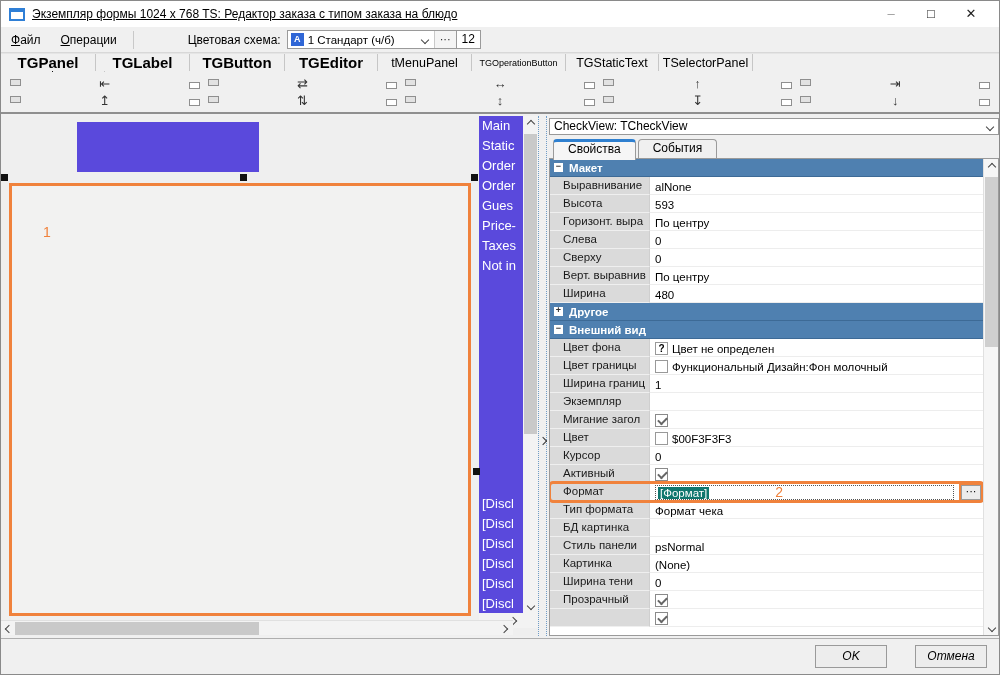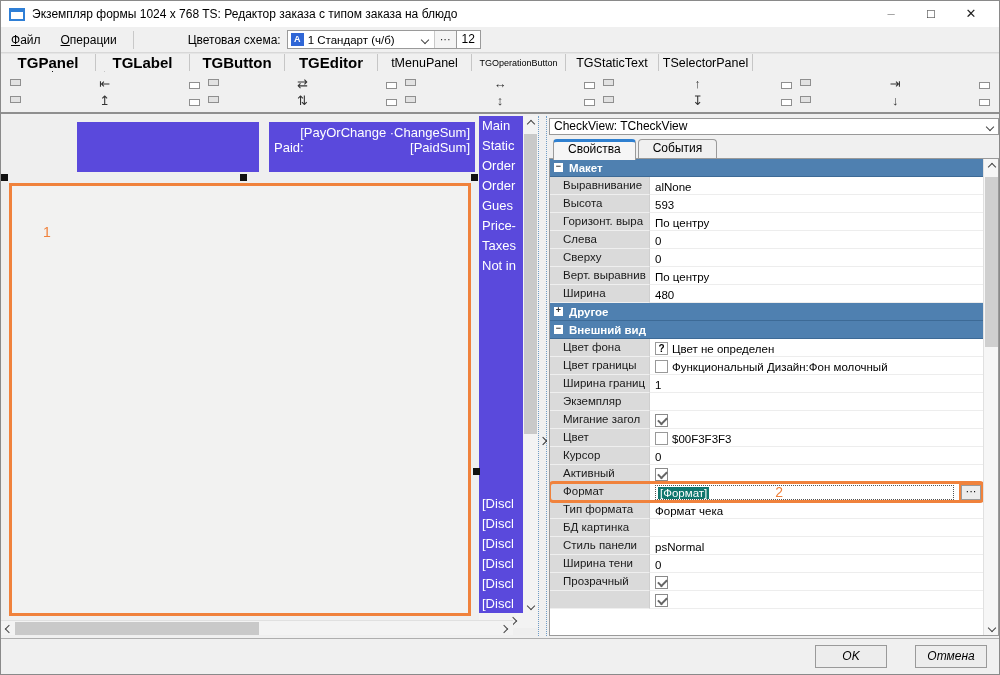--- a/index.html
+++ b/index.html
@@ -2,21 +2,21 @@
 <html><head>
 <meta charset="utf-8">
 <style>
   * { margin:0; padding:0; box-sizing:border-box; }
   html,body { width:1000px; height:675px; font-family:"Liberation Sans", sans-serif; background:#f0f0f0; }
   .window { position:relative; width:1000px; height:675px; border:1px solid #8a8a8a; background:#f0f0f0; overflow:hidden; }
 
   
   .titlebar { position:absolute; left:0; top:0; width:100%; height:26px; background:#ffffff; display:flex; align-items:center; padding:0 8px; }
   .app-icon { width:16px; height:13px; border:2px solid #2f7fd6; border-top-width:4px; background:#fff; margin-right:7px; flex:none; }
-  .titletext { font-size:12px; color:#000; white-space:nowrap; }
+  .titletext { font-size:12px; color:#000; white-space:nowrap;text-decoration:underline; }
   .winbtns { margin-left:auto; display:flex; align-items:center; gap:0; }
   .wb { width:40px; height:24px; text-align:center; line-height:24px; font-size:13px; color:#222; }
   .wb.min { color:#9a9a9a; }
 
   
   .menubar { position:absolute; left:0; top:26px; width:100%; height:26px; background:#f0f0f0; border-bottom:1px solid #d8d8d8; display:flex; align-items:center; font-size:12px; }
   .menu-item { padding:0 10px; height:22px; line-height:22px; }
   .menu-item u { text-decoration:underline; }
   .msep { width:1px; height:18px; background:#c9c9c9; margin:0 6px; }
   .mlabel { margin:0 6px 0 4px;padding-left:44px; }
@@ -173,27 +173,20 @@
           <span>↧</span>
         </span>
         <span class="aibtn">
           <span>↓</span>
         </span>
       </span>
   </div>
 
   <div class="canvas">
     <div class="prect prect1"></div>
-    <div class="prect prect2">
-      <div class="p2l1">[PayOrChange ·ChangeSum]</div>
-      <div class="p2l2">
-        <span>Paid:</span>
-        <span>[PaidSum]</span>
-      </div>
-    </div>
     <div class="prect pcol">
       <div id="col-top-items">
           <div>Main</div>
           <div>Static</div>
           <div>Order</div>
           <div>Order</div>
           <div>Gues</div>
           <div>Price-</div>
           <div>Taxes</div>
           <div>Not in</div>
@@ -357,20 +350,24 @@
           </div>
           <div class="prow">
             <div class="lbl">БД картинка</div>
             <div class="val"></div>
           </div>
           <div class="prow">
             <div class="lbl">Стиль панели</div>
             <div class="val">psNormal</div>
           </div>
           <div class="prow">
+            <div class="lbl">Картинка</div>
+            <div class="val">(None)</div>
+          </div>
+          <div class="prow">
             <div class="lbl">Ширина тени</div>
             <div class="val">0</div>
           </div>
           <div class="prow">
             <div class="lbl">Прозрачный</div>
             <div class="val">
               <span class="cb checked"></span>
             </div>
           </div>
           <div class="prow">

